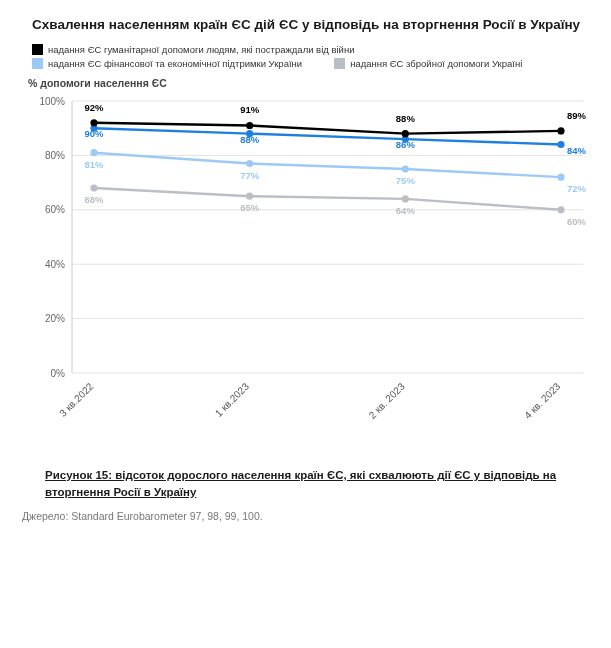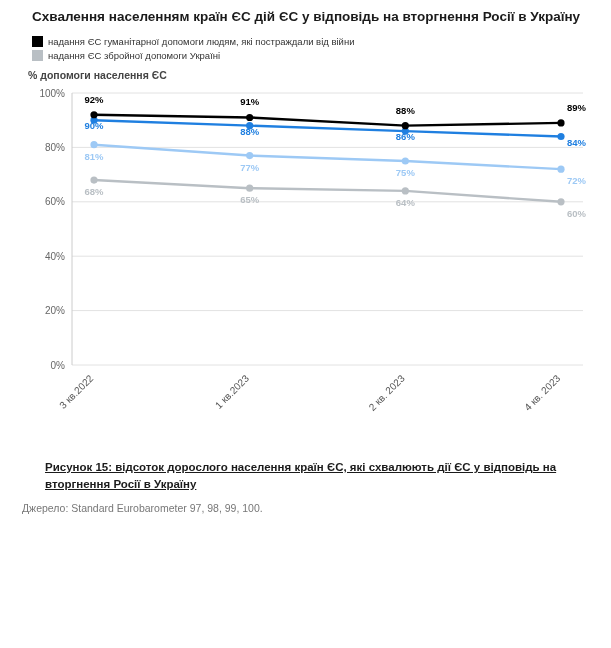--- a/index.html
+++ b/index.html
@@ -12,21 +12,21 @@
     background: #ffffff;
     font-family: "Liberation Sans", sans-serif;
     color: #222222;
     overflow: hidden;
   }
   .page {
     position: relative;
     width: 611px;
     height: 648px;
     box-sizing: border-box;
-    padding: 4px 18px 0 18px;
+    padding: 12px 18px 0 18px;
   }
   .title {
     font-size: 13.5px;
     font-weight: bold;
     line-height: 1.35;
     color: #1b1b1b;
     margin: 4px 0 10px 14px;
     width: 560px;
   }
   .legend {
@@ -105,20 +105,24 @@
 
   <div class="legend">
     <div class="legend-row">
       <div class="legend-item">
         <span class="legend-swatch" style="background:#000000;"></span>
         <span>надання ЄС гуманітарної допомоги людям, які постраждали від війни</span>
       </div>
     </div>
     <div class="legend-row">
       <div class="legend-item">
+        <span class="legend-swatch" style="background:#9dc9f5;"></span>
+        <span>надання ЄС фінансової та економічної підтримки України</span>
+      </div>
+      <div class="legend-item">
         <span class="legend-swatch" style="background:#b9bfc4;"></span>
         <span>надання ЄС збройної допомоги Україні</span>
       </div>
     </div>
   </div>
 
   <div class="axis-note">% допомоги населення ЄС</div>
 
   <div class="chart-wrap">
     <svg class="chart-svg" id="chart-svg" width="575" height="360" viewBox="0 0 575 360">

